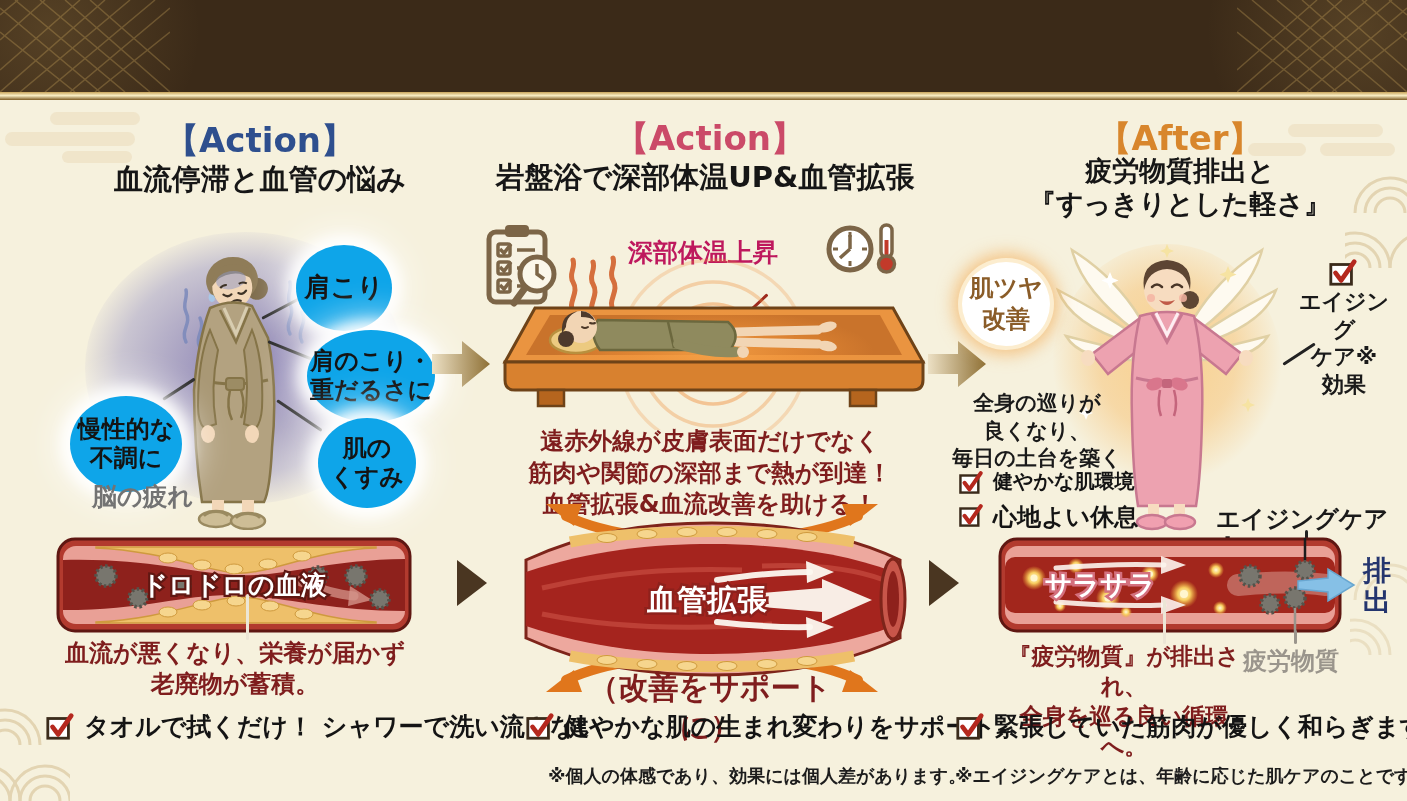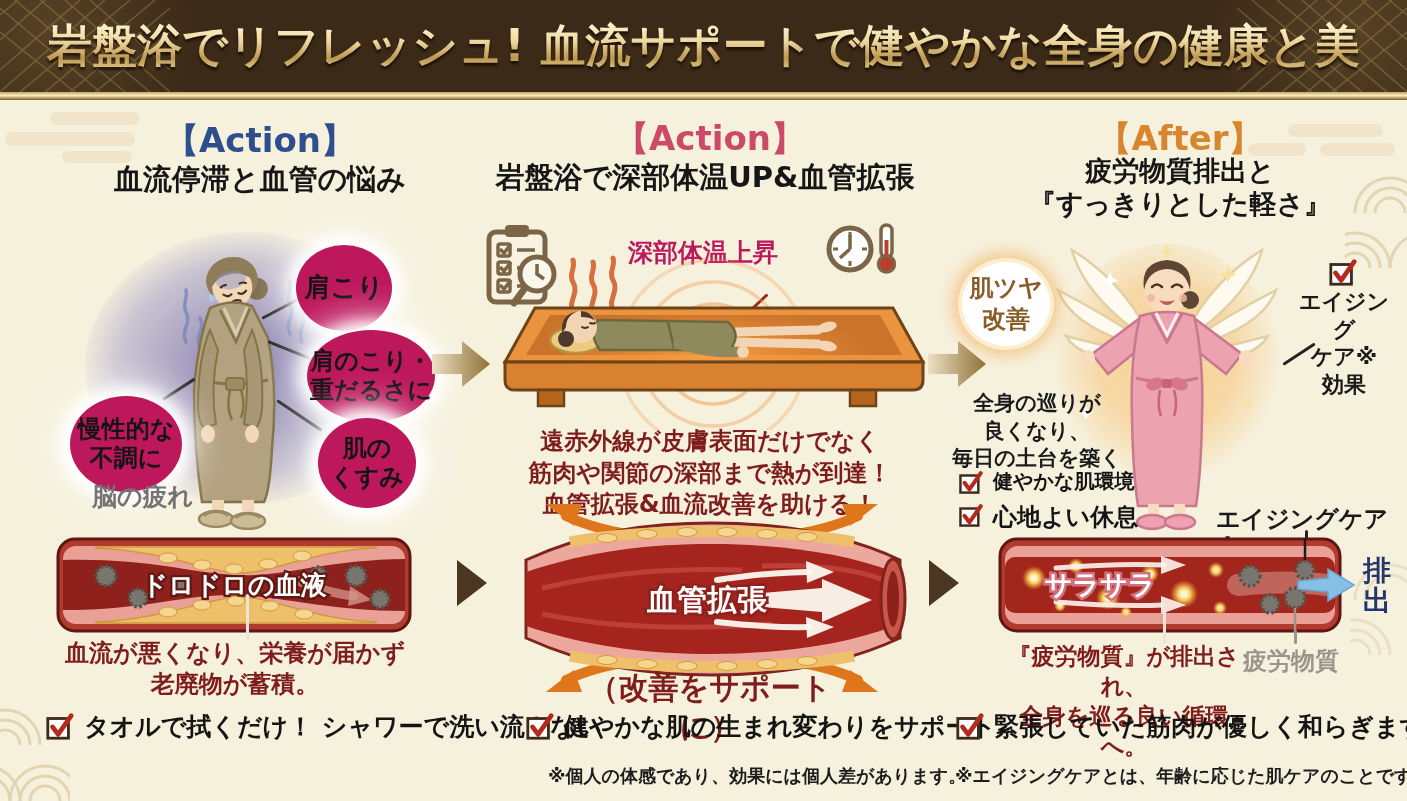--- a/index.html
+++ b/index.html
@@ -17,21 +17,21 @@
   background:linear-gradient(180deg,#fdf4d0 12%,#eed8a0 42%,#bd974f 70%,#f2e0a8 100%);
   -webkit-background-clip:text;background-clip:text;color:transparent;
   filter:drop-shadow(0 3px 1px rgba(10,5,0,.65))}
 .gold-bar{position:absolute;left:0;top:92px;width:1407px;height:8px;
   background:linear-gradient(180deg,#c9a55c,#f8edc4 45%,#7e5c24)}
 .cloud{position:absolute;background:#ecdfc0;border-radius:10px}
 .col-tag{position:absolute;text-align:center;font-size:34px;font-weight:800}
 .col-sub{position:absolute;text-align:center;font-size:29px;font-weight:800;color:#161616;line-height:1.22}
 .aura{position:absolute;border-radius:50%;
   background:radial-gradient(ellipse at center, rgba(108,98,168,.8), rgba(128,124,190,.38) 55%, rgba(128,124,190,0) 74%)}
-.bubble{position:absolute;background:#be185d;border-radius:50%;display:flex;align-items:center;justify-content:center;
+.bubble{position:absolute;background:#0ea5e9;border-radius:50%;display:flex;align-items:center;justify-content:center;
   text-align:center;line-height:1.22;font-weight:800;color:#141414;
   box-shadow:0 0 14px 9px rgba(255,255,255,.95),0 0 30px 20px rgba(255,255,255,.45)}
 .pline{position:absolute;height:3px;background:#2b2b2b;transform-origin:left center;border-radius:2px}
 .vline{position:absolute;border-radius:2px}
 .checkrow{position:absolute;display:flex;align-items:flex-start;gap:9px;font-size:23px;font-weight:800;color:#141414;white-space:nowrap}
 .chk{width:30px;height:30px;flex:0 0 auto;margin-top:1px}
 .chk-s{width:26px;height:26px;flex:0 0 auto;margin-top:1px}
 .glowcircle{position:absolute;background:#fff;border-radius:50%;display:flex;align-items:center;justify-content:center;
   text-align:center;line-height:1.3;box-shadow:0 0 0 4px rgba(252,238,210,.95),0 0 16px 9px rgba(243,168,78,.6)}
 .redlabel{position:absolute;color:#be185d;font-weight:800}
@@ -50,21 +50,20 @@
         <path d="M0 70 L80 0 M0 92 L105 0 M20 92 L130 0 M45 92 L155 0 M70 92 L170 8 M95 92 L170 32 M0 40 L45 0 M0 15 L18 0"></path>
         <path d="M170 70 L90 0 M170 92 L65 0 M150 92 L40 0 M125 92 L15 0 M100 92 L0 8 M75 92 L0 32"></path>
       </g>
     </svg>
     <svg class="abs" style="right:0;top:0" width="170" height="92" viewBox="0 0 170 92">
       <g stroke="#c9a55c" stroke-width="1.5" opacity=".32" fill="none">
         <path d="M0 70 L80 0 M0 92 L105 0 M20 92 L130 0 M45 92 L155 0 M70 92 L170 8 M95 92 L170 32"></path>
         <path d="M170 70 L90 0 M170 92 L65 0 M150 92 L40 0 M125 92 L15 0 M100 92 L0 8 M75 92 L0 32 M170 40 L125 0 M170 15 L152 0"></path>
       </g>
     </svg>
-    <div class="banner-title">岩盤浴でリフレッシュ! 血流サポートで健やかな全身の健康と美</div>
     <div class="gold-bar"></div>
   </header>
 
   <div class="cloud deco" style="left:50px;top:112px;width:90px;height:13px"></div>
   <div class="cloud deco" style="left:5px;top:132px;width:130px;height:14px"></div>
   <div class="cloud deco" style="left:62px;top:151px;width:70px;height:12px"></div>
   <div class="cloud deco" style="left:1288px;top:124px;width:95px;height:13px"></div>
   <div class="cloud deco" style="left:1320px;top:143px;width:75px;height:13px"></div>
   <div class="cloud deco" style="left:1248px;top:143px;width:58px;height:13px"></div>
   <svg class="abs deco" style="left:0;top:690px" width="70" height="111" viewBox="0 0 70 111">

